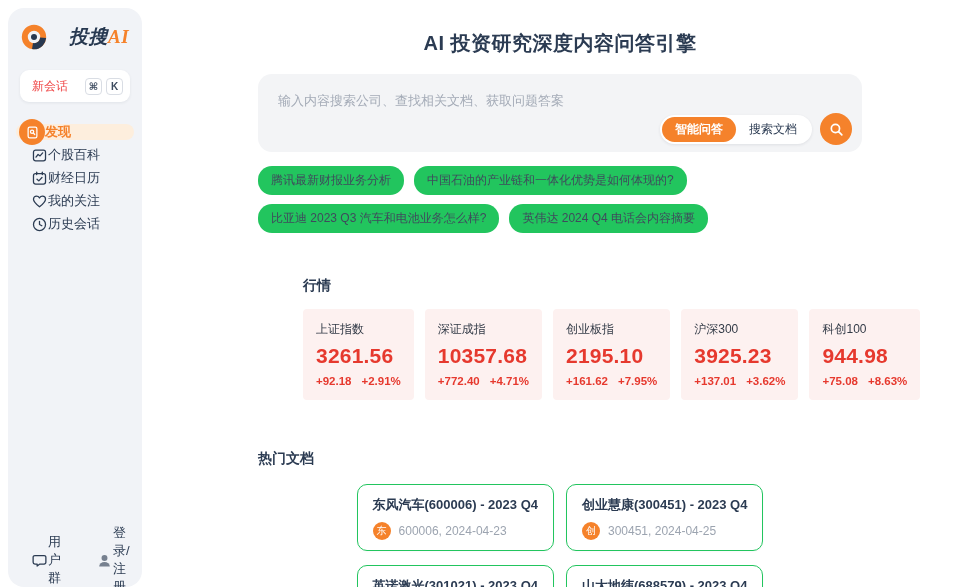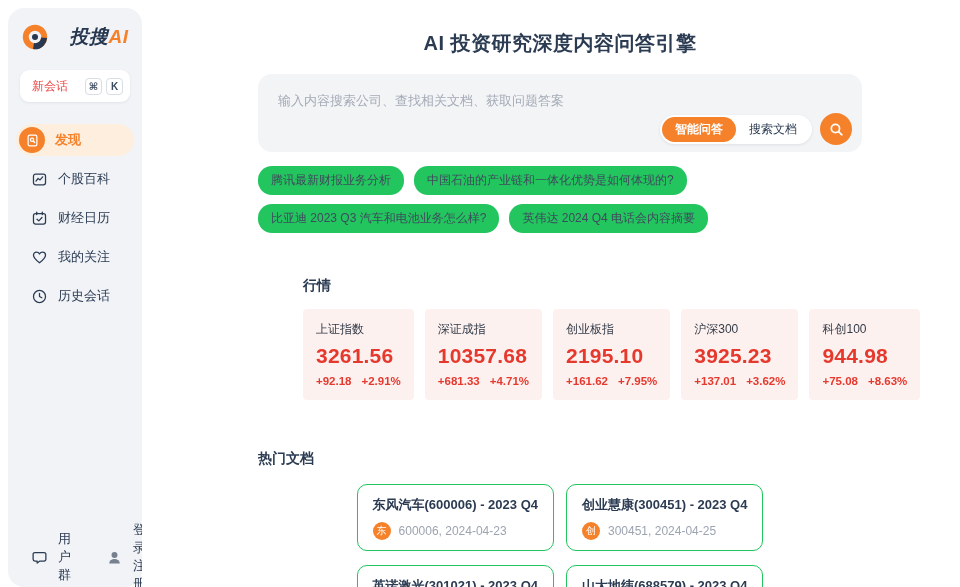--- a/index.html
+++ b/index.html
@@ -9,38 +9,38 @@
     background:#ffffff; color:#2b3b52; overflow:hidden;
   }
   .app { position:relative; width:960px; height:587px; background:#fff; }
 
   
   .sidebar {
     position:absolute; left:8px; top:8px; width:134px; height:579px;
     background:#f1f3f7; border-radius:16px;
     display:flex; flex-direction:column; padding:16px 8px 14px;
   }
-  .logo { display:flex; align-items:center; justify-content:center; gap:22px; margin-bottom:20px; }
+  .logo { display:flex; align-items:center; justify-content:center; gap:22px; margin-bottom:20px;font-family:Liberation Serif, serif; }
   .logo-text { font-size:19px; font-weight:bold; font-style:italic; color:#273850; letter-spacing:0.5px; }
   .logo-text .ai { color:#f5822b; }
   .newchat {
     background:#fff; border-radius:9px; height:32px; margin:0 4px 22px;
     display:flex; align-items:center; padding:0 7px 0 12px;
     box-shadow:0 1px 3px rgba(40,50,70,0.08); cursor:pointer;
   }
   .newchat-label { font-size:12px; color:#ef4444; flex:1; }
   .key {
     display:inline-flex; align-items:center; justify-content:center;
     min-width:17px; height:17px; padding:0 3px; margin-left:4px;
     background:#fff; border:1px solid #d9dde4; border-radius:4px;
     font-size:10px; color:#3c4a5e; font-weight:bold;
   }
   .nav { display:flex; flex-direction:column; gap:7px; }
   .nav-item {
-    display:flex; align-items:center; gap:10px; height:32px;
+    display:flex; align-items:center; height:16px;
     padding:0 8px; border-radius:16px; cursor:pointer;
     font-size:13px; color:#2b3b52; font-weight:500;
   }
   .nav-item .licon { width:18px; height:18px; flex:0 0 18px; margin-left:6px; display:flex; align-items:center; justify-content:center; }
   .nav-item.active { background:#fdeedd; padding:0 8px 0 3px; }
   .nav-item.active .label { color:#f5822b; font-weight:bold; }
   .disc-circle {
     width:26px; height:26px; border-radius:50%; background:#f5822b;
     display:flex; align-items:center; justify-content:center; flex:0 0 26px;
   }
@@ -247,21 +247,21 @@
             <div class="mc-change">
               <span>+92.18</span>
                 <span>+2.91%</span>
             </div>
           </div>
 
           <div class="market-card">
             <div class="mc-name">深证成指</div>
             <div class="mc-value">10357.68</div>
             <div class="mc-change">
-              <span>+681.33</span>
+              <span>+772.40</span>
                 <span>+4.71%</span>
             </div>
           </div>
 
           <div class="market-card">
             <div class="mc-name">创业板指</div>
             <div class="mc-value">2195.10</div>
             <div class="mc-change">
               <span>+161.62</span>
                 <span>+7.95%</span>

